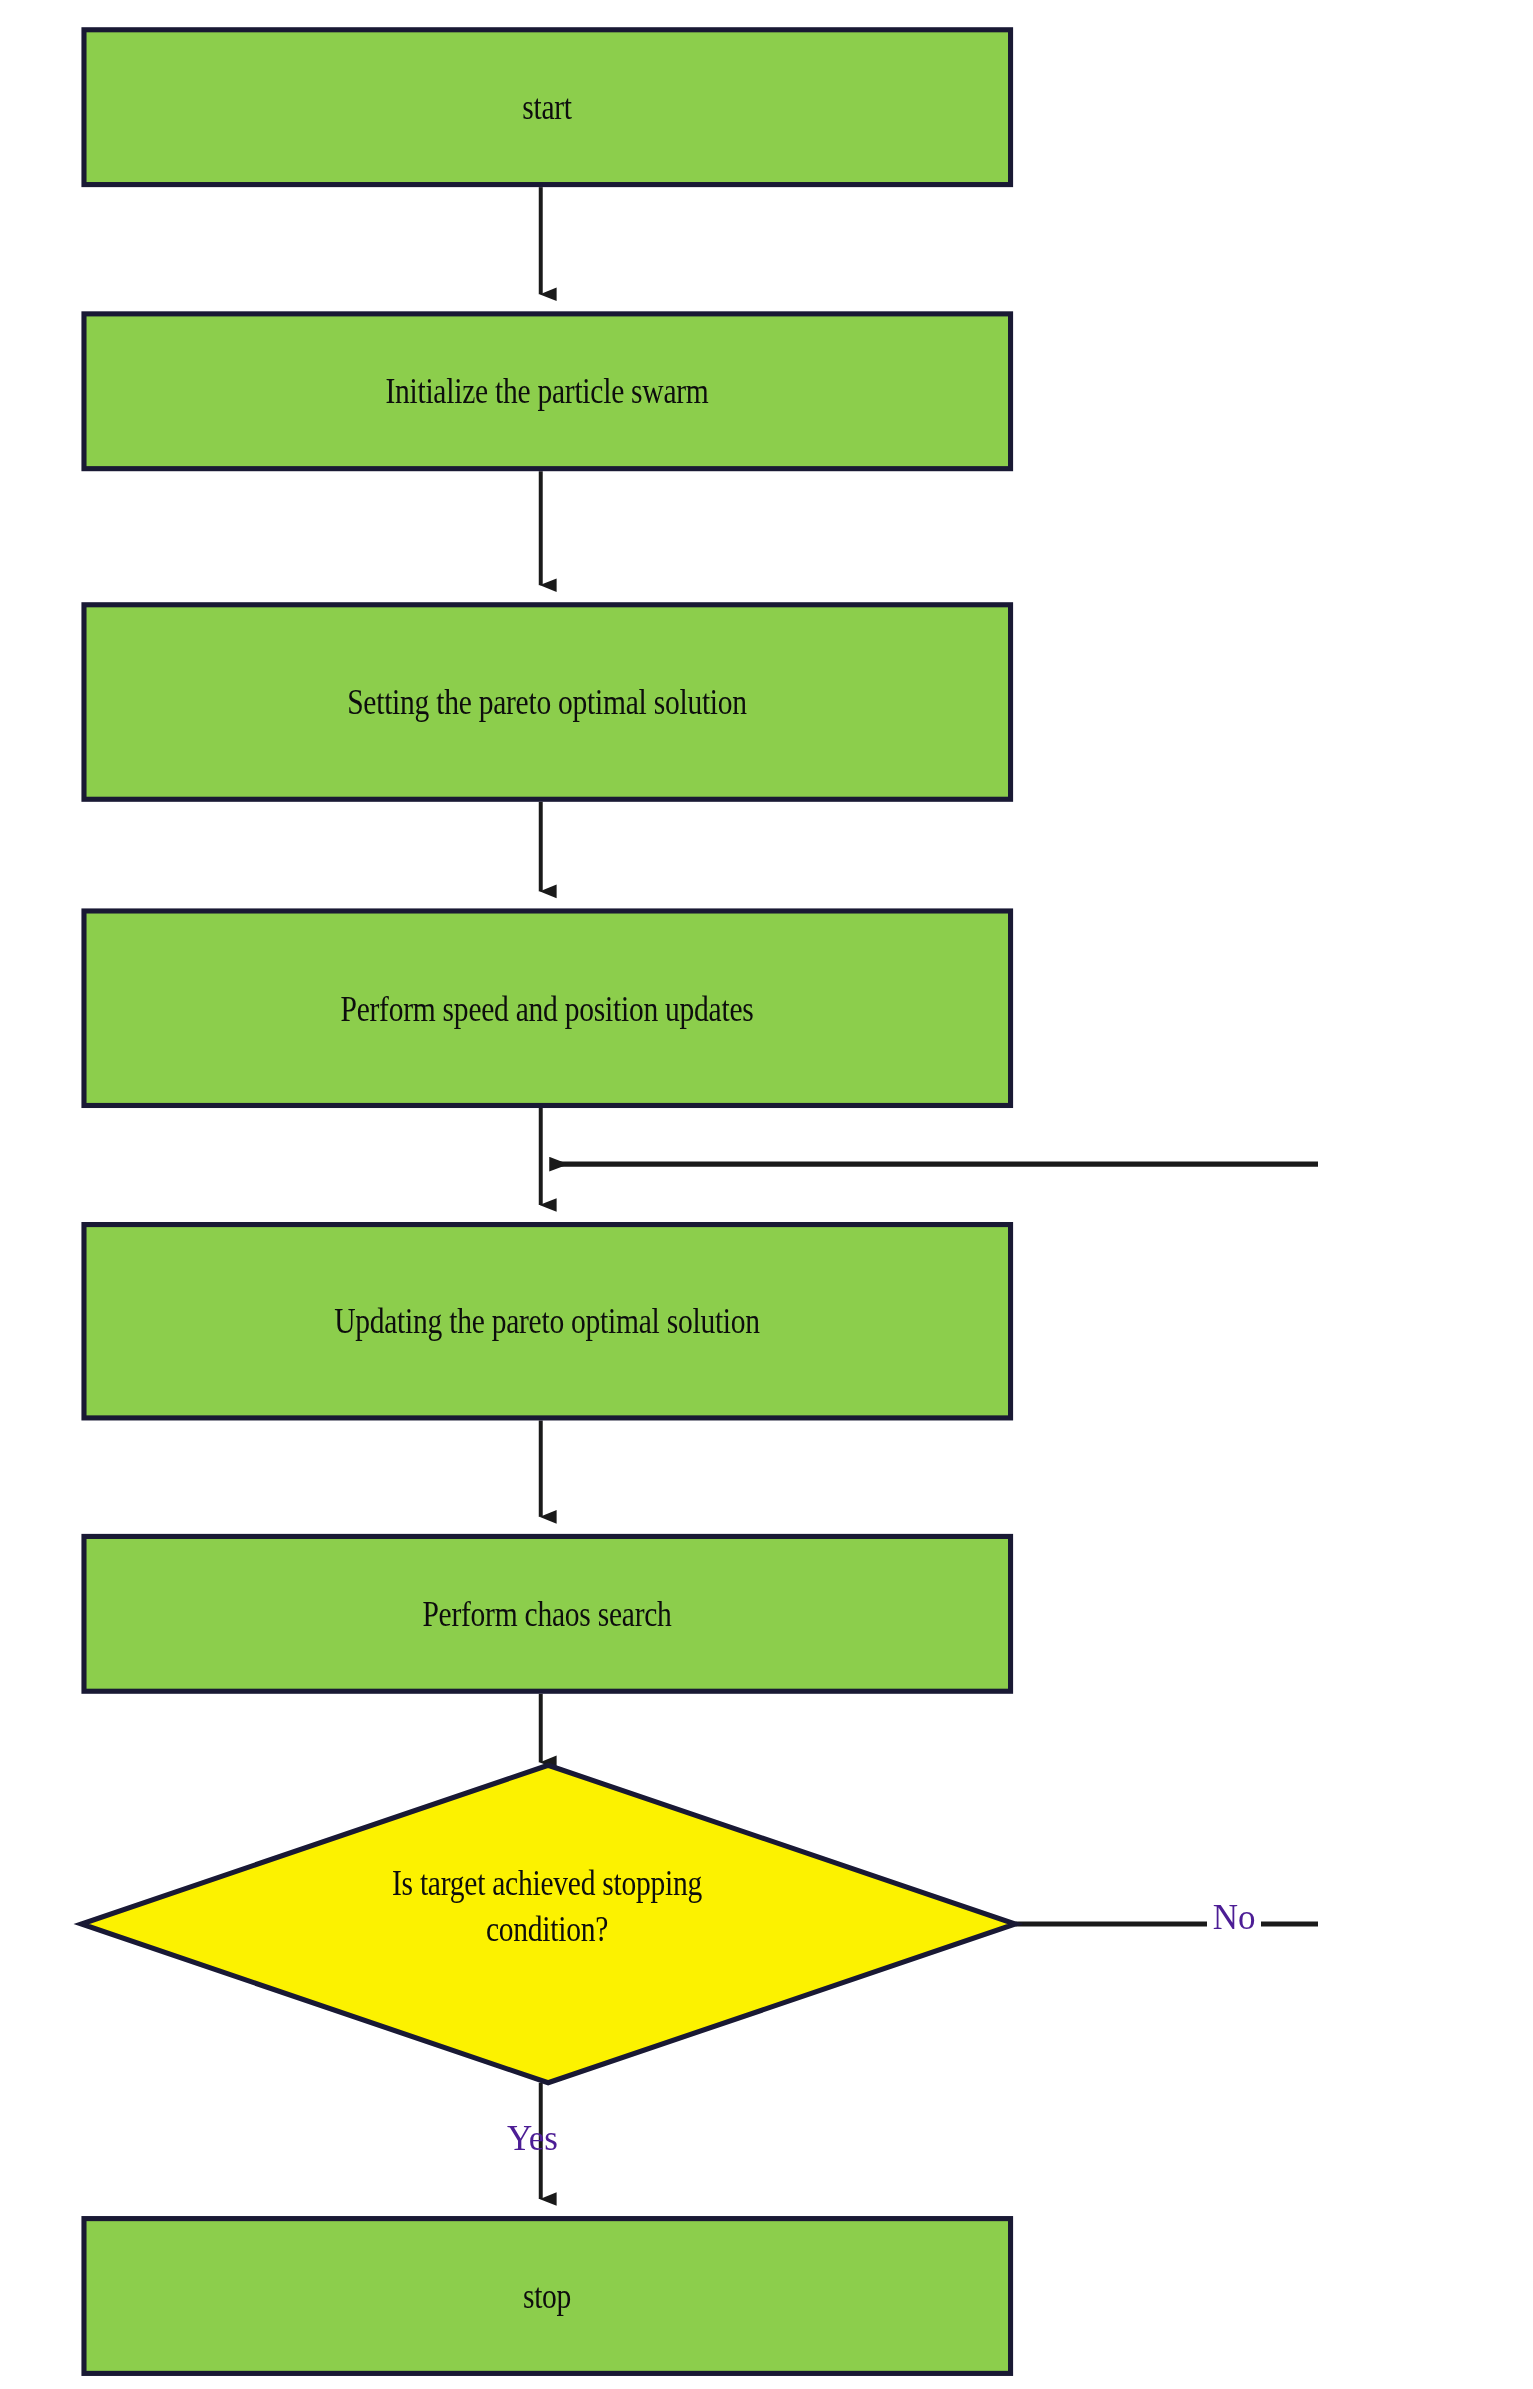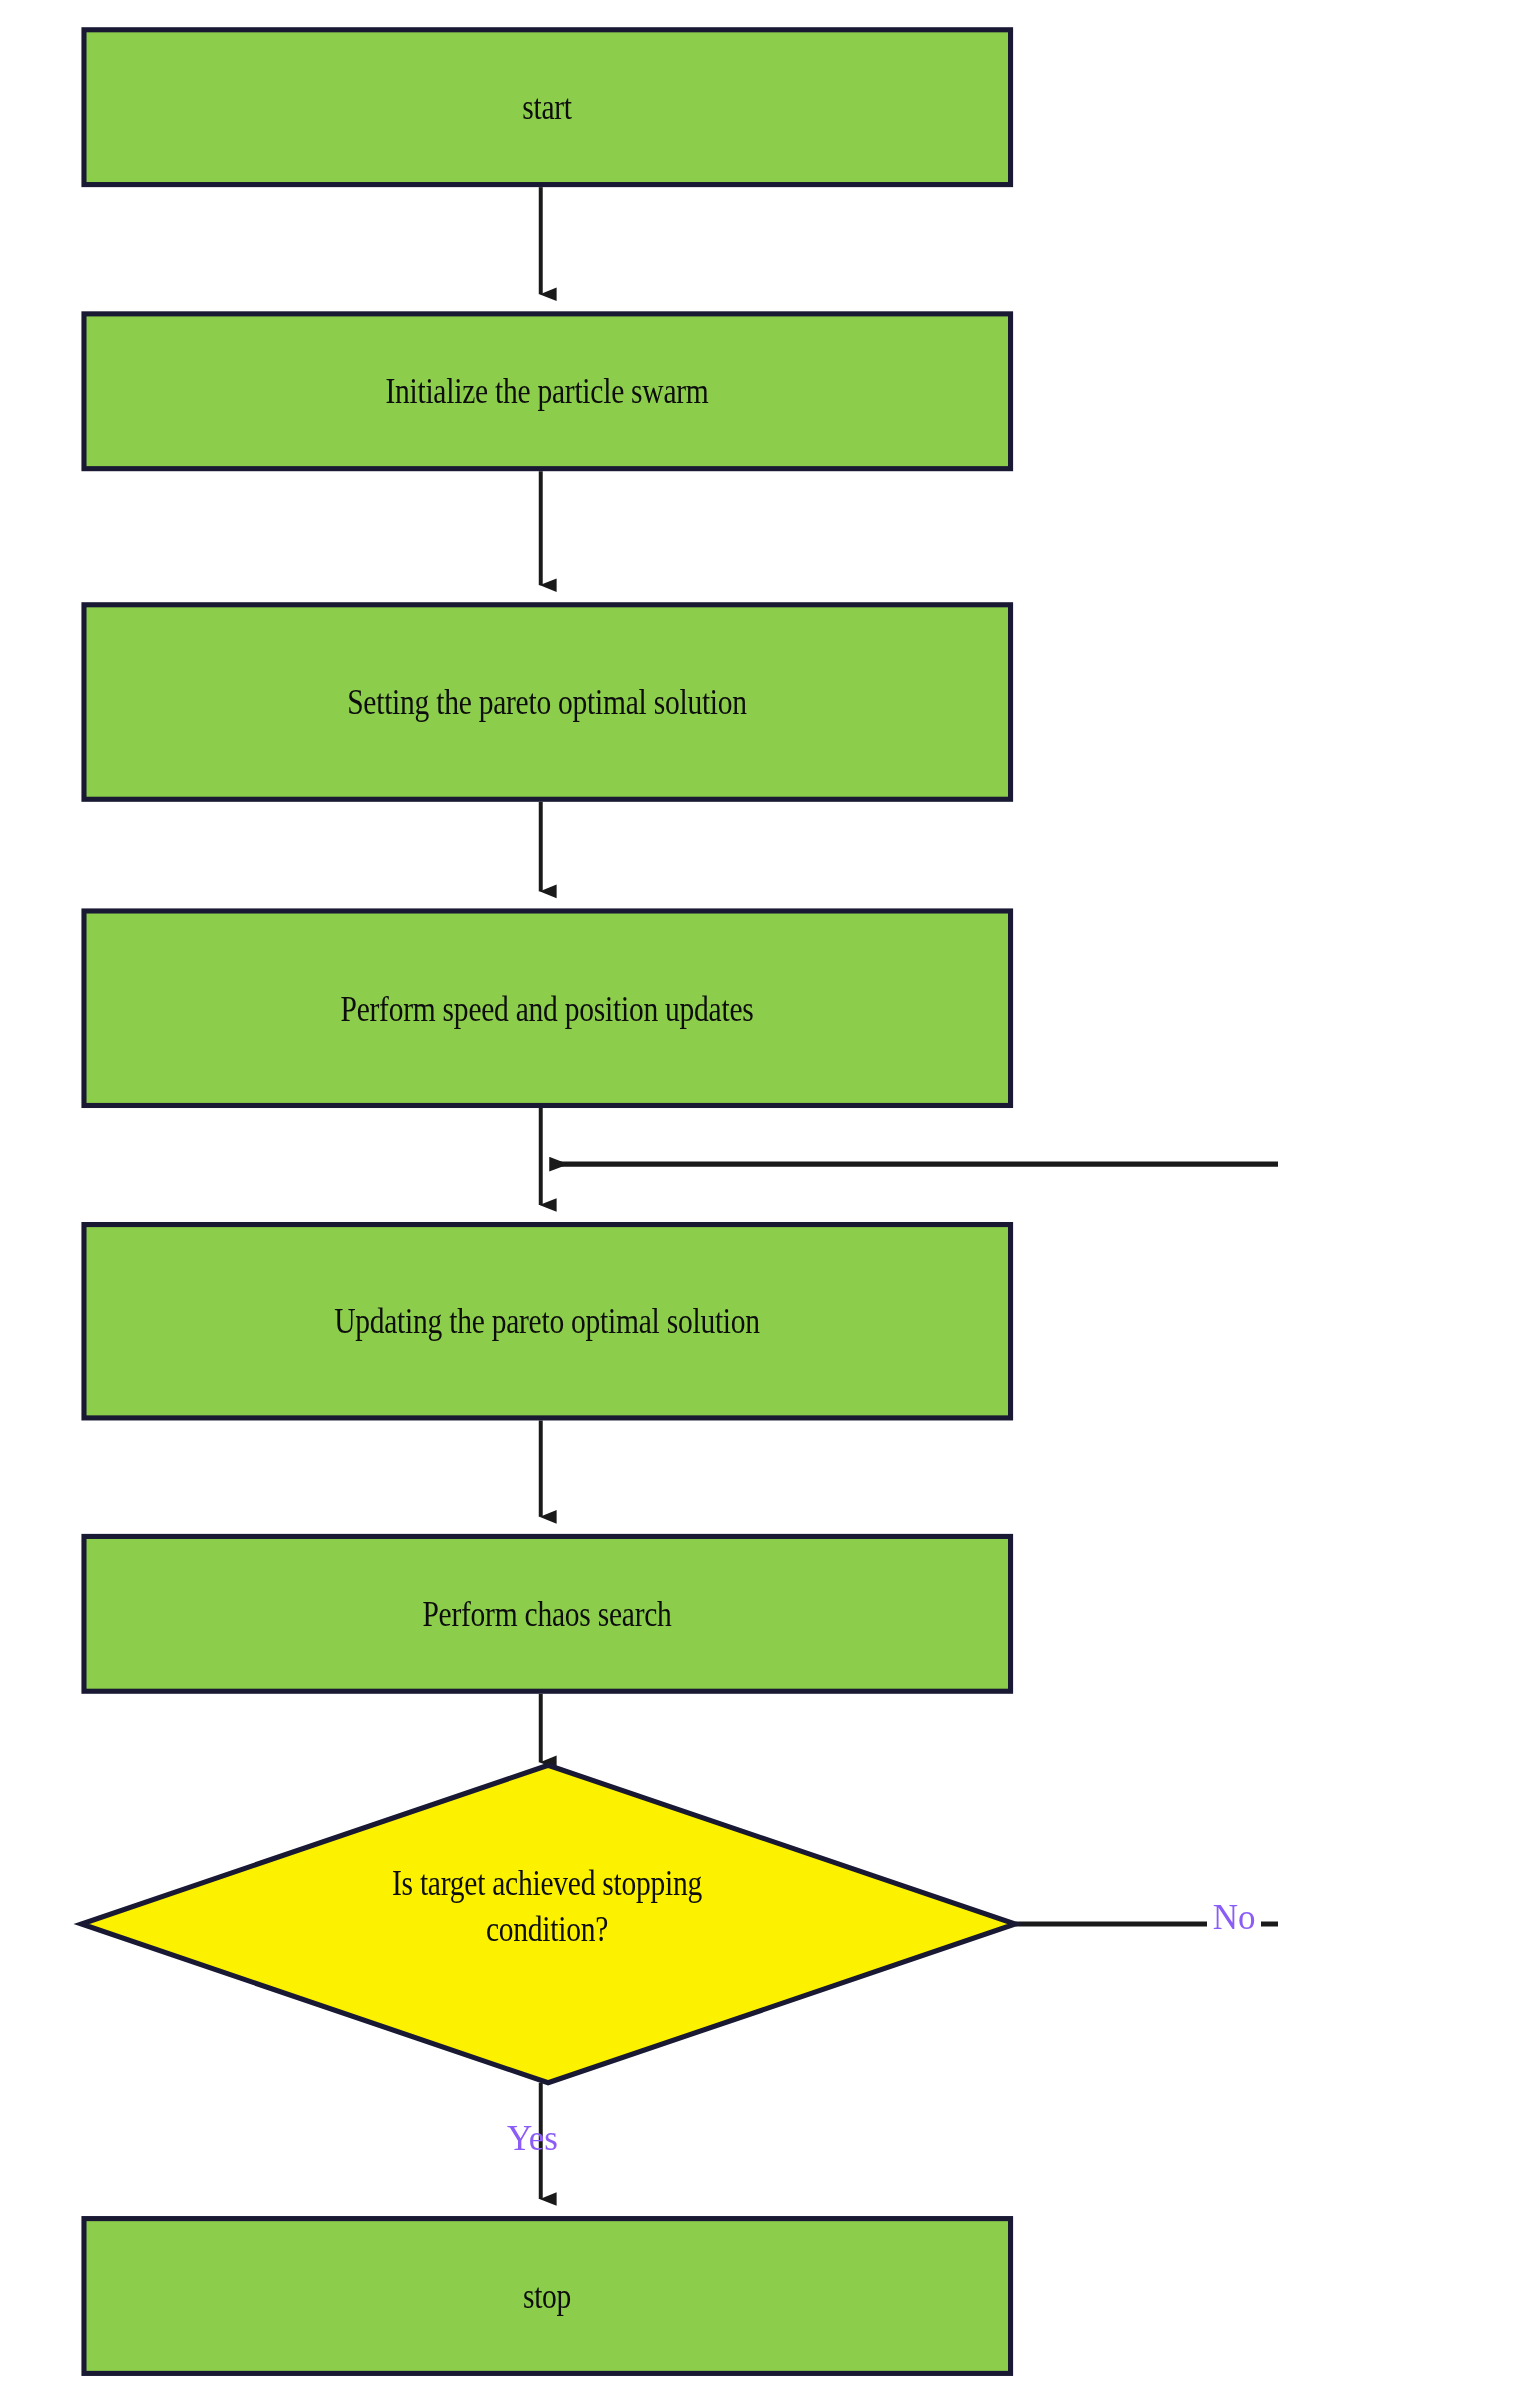--- a/index.html
+++ b/index.html
@@ -10,20 +10,21 @@
   }
   body {
     font-family: "Liberation Serif", "DejaVu Serif", serif;
   }
   #canvas {
     position: relative;
     width: 1278px;
     height: 2389px;
     background: #ffffff;
     overflow: hidden;
+    padding-left: 40px;
   }
   #flow-svg {
     position: absolute;
     left: 0;
     top: 0;
     width: 1534px;
     height: 2389px;
   }
   .node-label {
     position: absolute;
@@ -36,21 +37,21 @@
     font-size: 36px;
     line-height: 1.28;
     letter-spacing: -0.3px;
     transform: scaleX(0.82);
     transform-origin: center center;
     white-space: pre-line;
     pointer-events: none;
   }
   .edge-label {
     position: absolute;
-    color: #8b5cf6;
+    color: #4c1d95;
     font-family: "Liberation Serif", "DejaVu Serif", serif;
     font-size: 35px;
     line-height: 1;
     white-space: nowrap;
   }
   .edge-label.no-label {
     background: #ffffff;
     padding: 0 5.7px;
   }
 </style>

